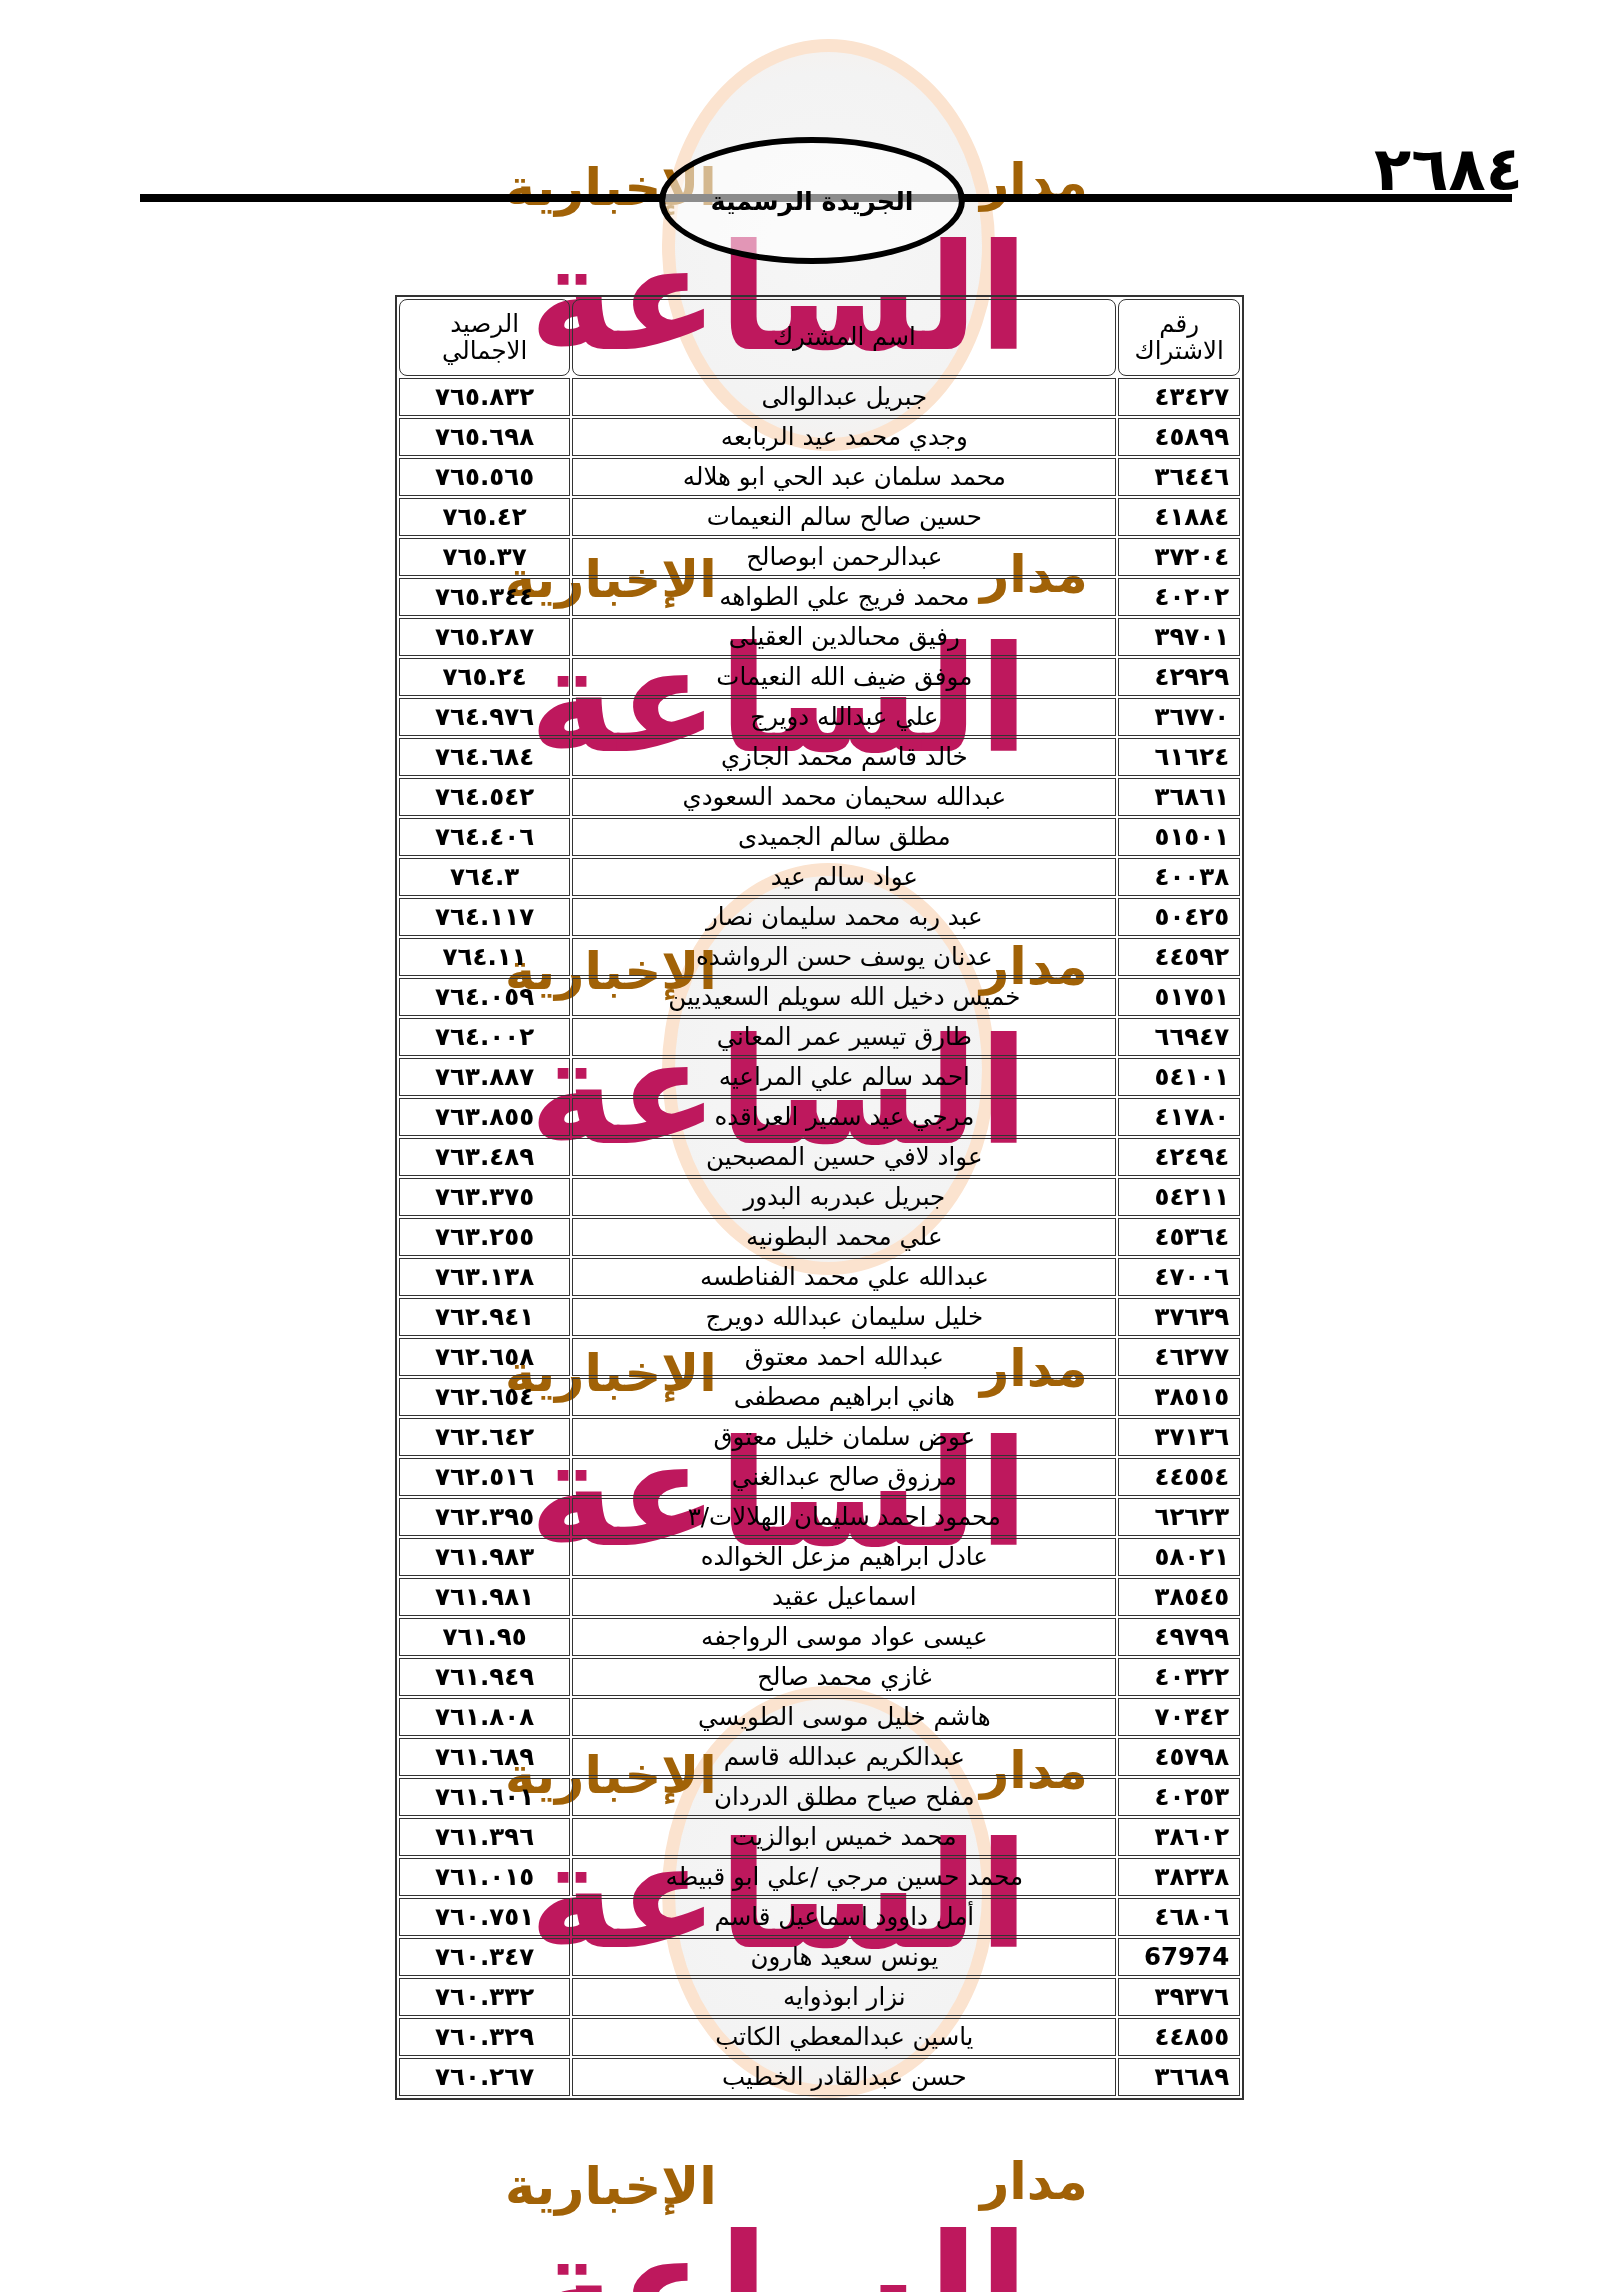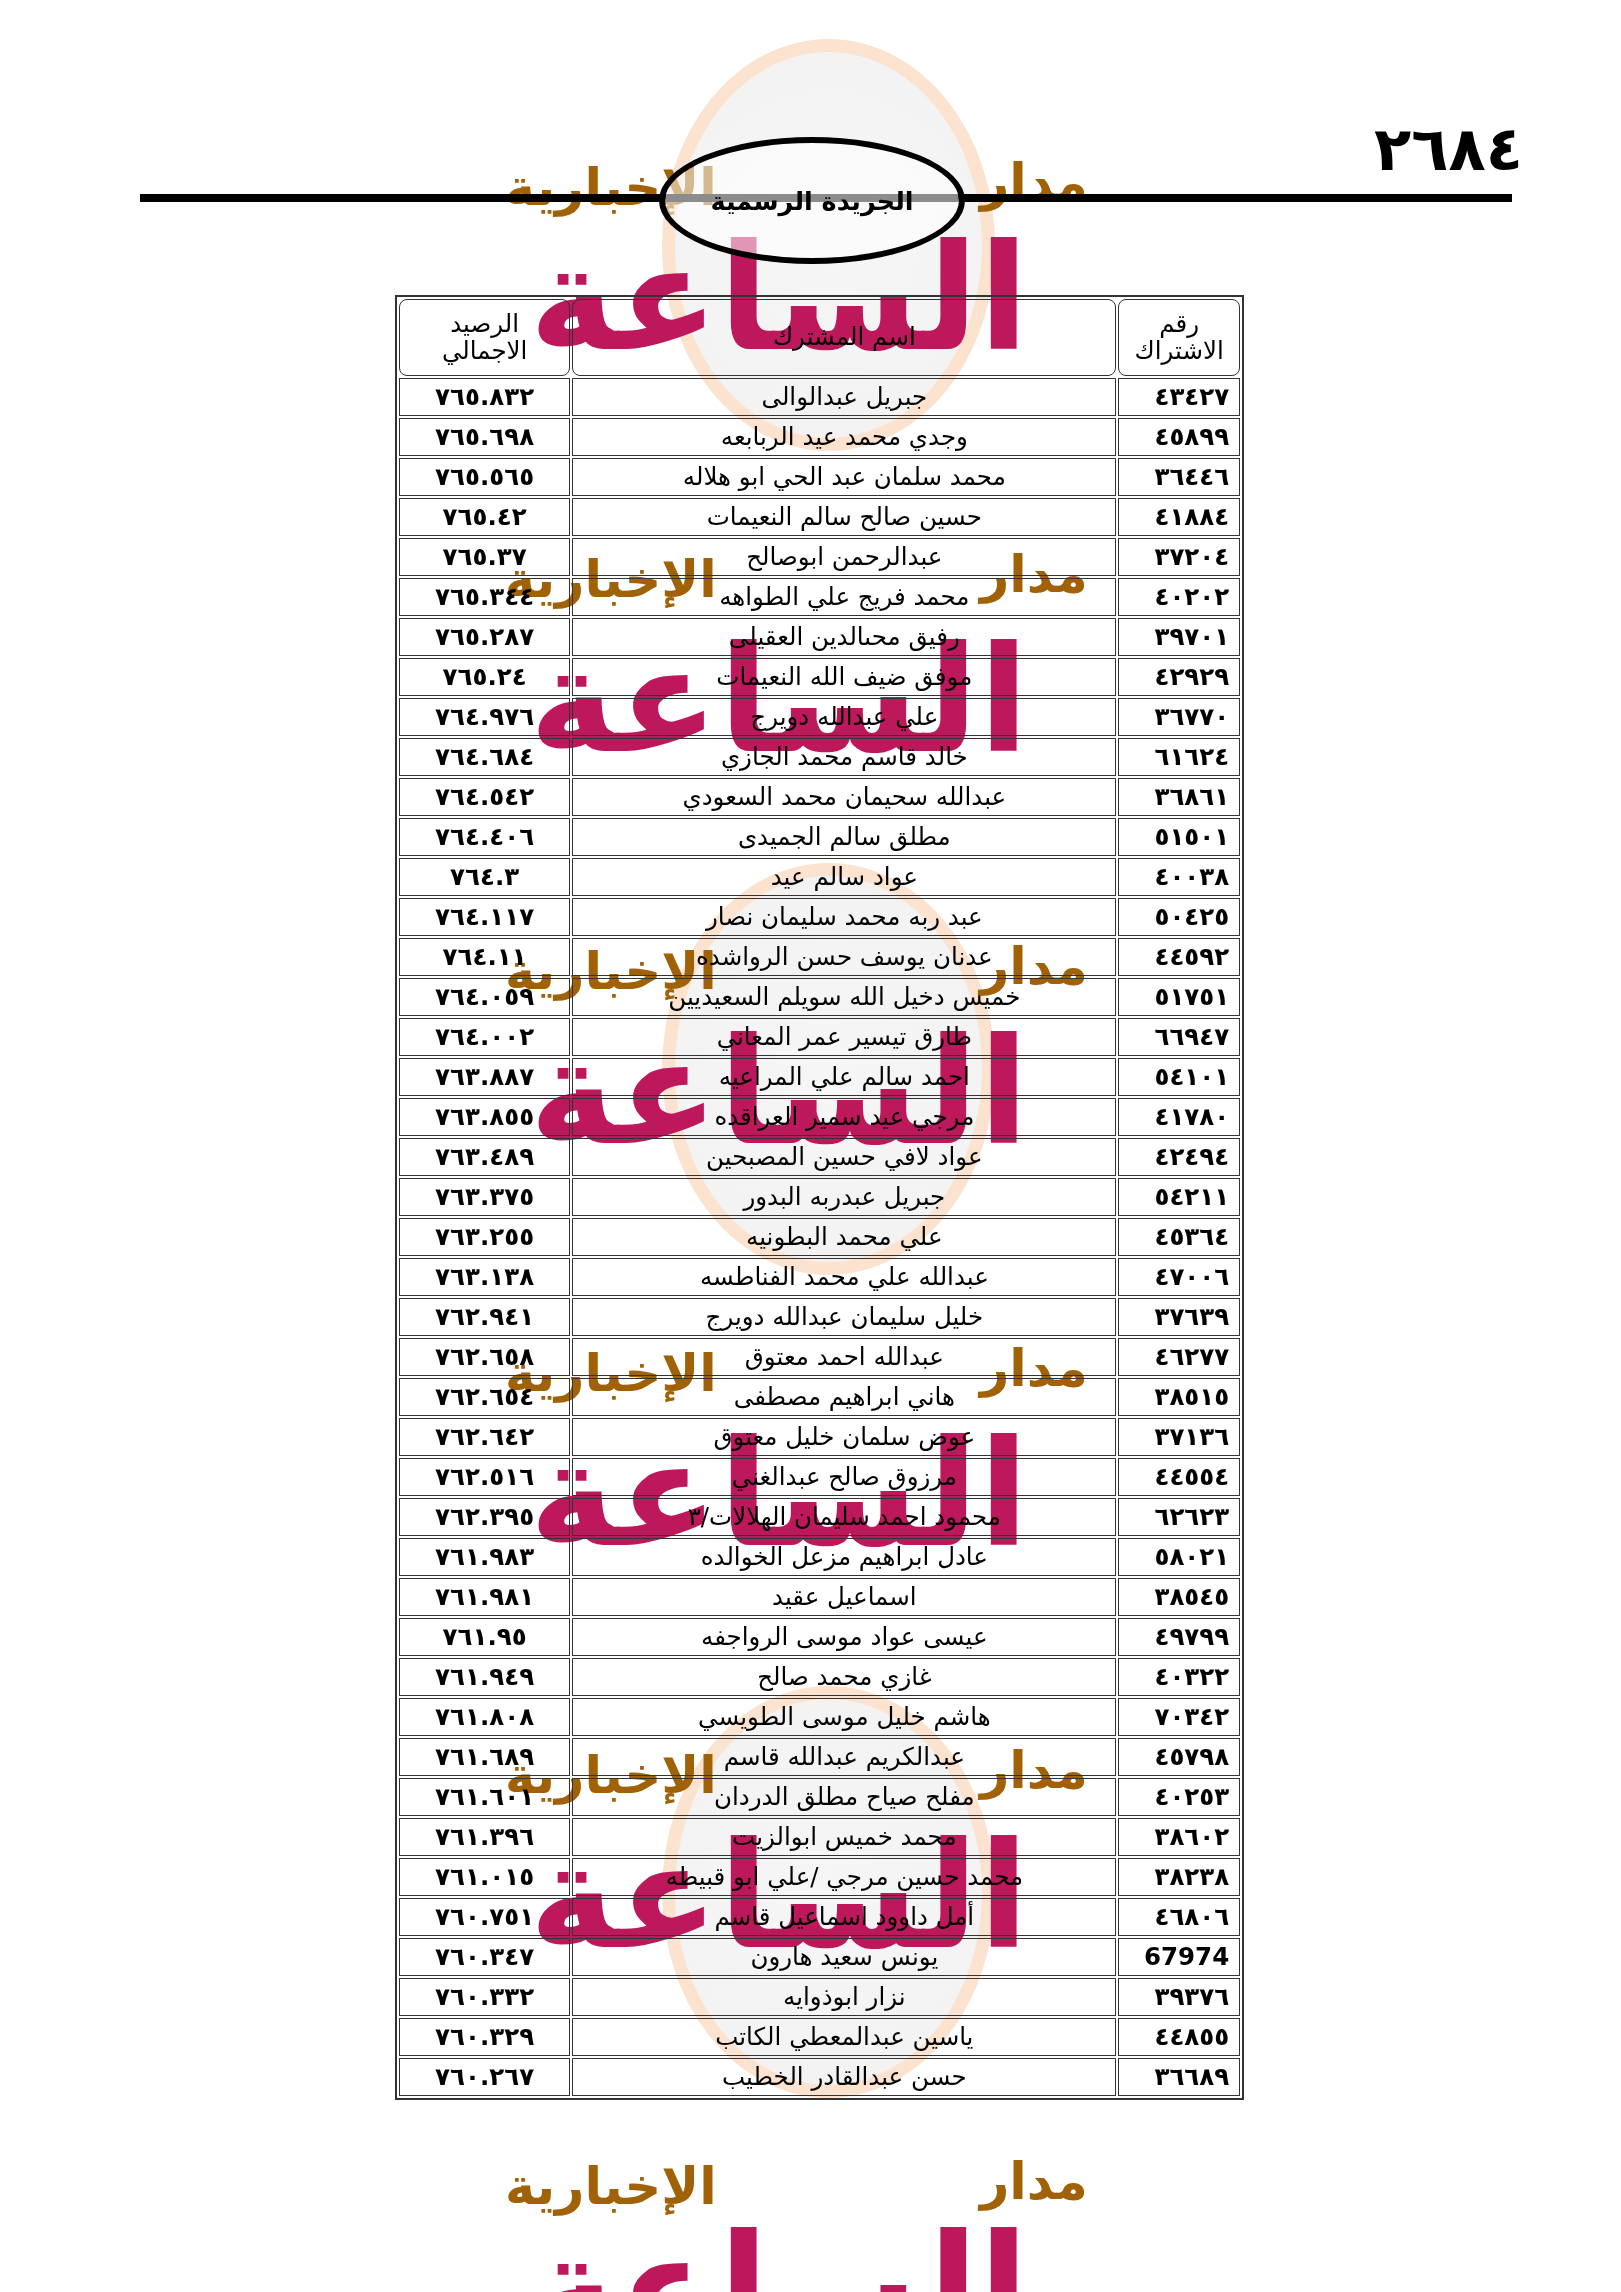--- a/index.html
+++ b/index.html
@@ -10,21 +10,21 @@
     .watermark { position: absolute; pointer-events: none; z-index: 0; }
     .wm-clock {
       left: 662px; width: 333px; border-radius: 50%;
       border: 13.7px solid #fbe3cf; background: radial-gradient(circle, #f6f6f6 0%, #f3f3f3 70%, #f8efe8 100%);
       box-sizing: border-box;
     }
     .wm-text-a { color: #be185d; font-weight: bold; font-size: 147px; line-height: 1; }
     .wm-text-b { color: #a16207; font-weight: bold; font-size: 51px; line-height: 1; direction: rtl; }
 
     .page-number {
-      position: absolute; top: 118px; right: 98px; font-family: "DejaVu Sans", sans-serif;
+      position: absolute; top: 138px; right: 98px; font-family: "DejaVu Sans", sans-serif;
       font-weight: bold; font-size: 61px; line-height: 1; z-index: 2; direction: rtl;
     }
     .header-rule { position: absolute; top: 194px; left: 140px; width: 1372px; height: 7.8px; background: #000; z-index: 1; }
     .header-oval {
       position: absolute; top: 137px; left: 659px; width: 306px; height: 127px; border: 6.9px solid #000;
       border-radius: 50%; background: transparent; z-index: 2; box-sizing: border-box;
       display: flex; align-items: center; justify-content: center;
     }
     .header-oval-bg { position: absolute; top: 143px; left: 665px; width: 294px; height: 116px; border-radius: 50%; background: rgba(255,255,255,0.55); z-index: 1; }
     .header-oval span { font-weight: bold; font-size: 25.5px; direction: rtl; }

